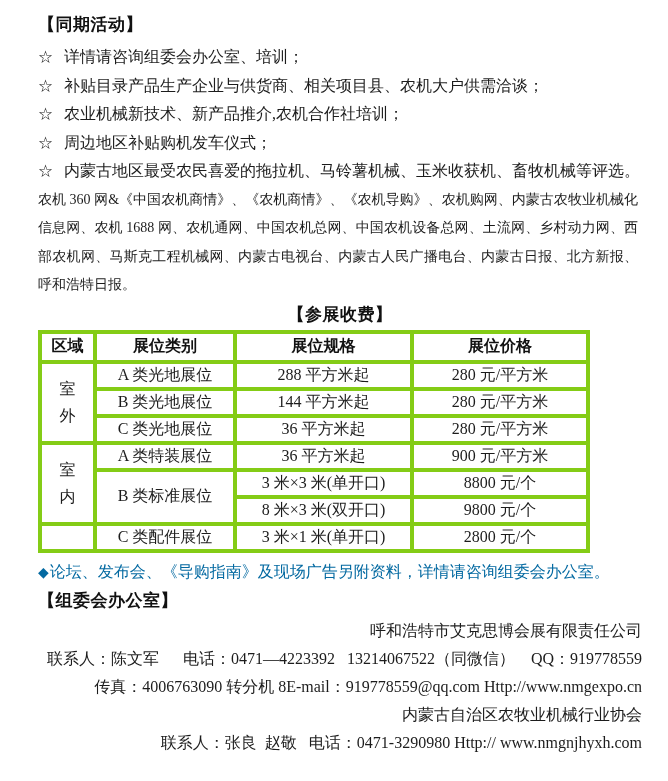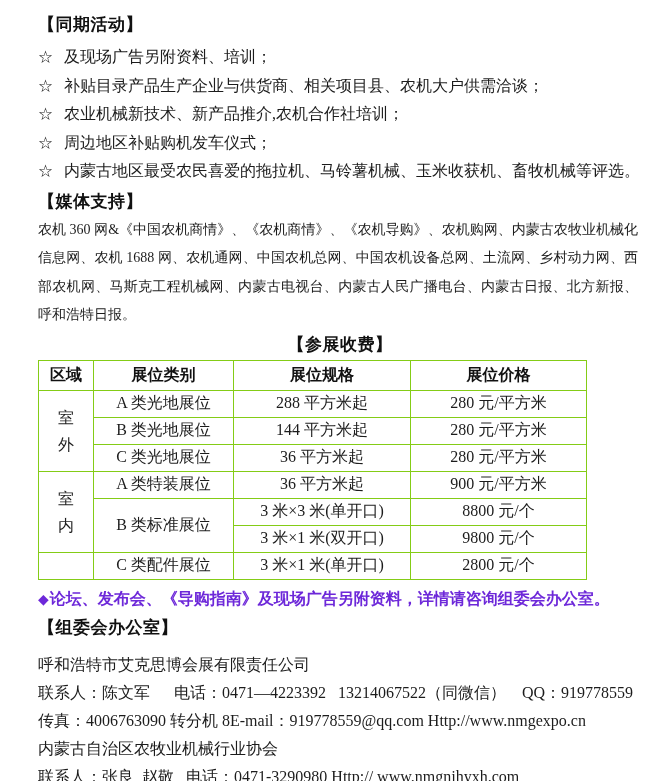--- a/index.html
+++ b/index.html
@@ -22,21 +22,21 @@
     font-family: "Liberation Sans", "DejaVu Sans", sans-serif;
     font-weight: bold;
     font-size: 17px;
     line-height: 23px;
     color: #111111;
     letter-spacing: 0.5px;
   }
   .t-activities { margin-bottom: 7px; }
   .t-media { margin-top: 4px; margin-bottom: 3px; }
   .t-fees { margin-top: 3px; margin-bottom: 4px; text-align: center; }
-  .t-office { margin-top: 6px; margin-bottom: 12px; }
+  .t-office { margin-top: 6px; margin-bottom: 5px; }
 
   
   .bullet-row {
     display: flex;
     align-items: baseline;
     font-size: 16px;
     line-height: 27.5px;
     white-space: nowrap;
   }
   .star {
@@ -54,21 +54,21 @@
     width: 600px;
   }
 
   
   table.fees {
     border-collapse: collapse;
     table-layout: fixed;
     width: 548px;
   }
   table.fees th, table.fees td {
-    border: 1px solid #84cc16;
+    border: 4px solid #84cc16;
     font-size: 16px;
     text-align: center;
     vertical-align: middle;
     height: 27px;
     padding: 0 2px;
     overflow: hidden;
   }
   table.fees th {
     font-family: "Liberation Sans", "DejaVu Sans", sans-serif;
     font-weight: bold;
@@ -82,65 +82,65 @@
     font-size: 16px;
   }
   td.left {
     text-align: left;
     padding-left: 5px;
   }
 
   
   .note-line {
     font-family: "Liberation Sans", "DejaVu Sans", sans-serif;
-    font-weight: bold;
+    font-weight: normal;
     font-size: 16px;
     line-height: 22px;
     margin-top: 8px;
-    color: #6d28d9;
+    color: #0369a1;
     white-space: nowrap;
   }
   .note-line .diamond { font-size: 14px; margin-right: 1px; }
 
   
   .office-line {
     font-size: 16px;
     line-height: 28px;
     white-space: pre-wrap;
+    text-align: right;
   }
 </style>
 </head>
 <body>
 
 <div class="page">
 
   <div class="sec-title t-activities">【同期活动】</div>
 
   <div class="bullet-row">
     <span class="star">☆</span>
-    <span>及现场广告另附资料、培训；</span>
+    <span>详情请咨询组委会办公室、培训；</span>
   </div>
   <div class="bullet-row">
     <span class="star">☆</span>
     <span>补贴目录产品生产企业与供货商、相关项目县、农机大户供需洽谈；</span>
   </div>
   <div class="bullet-row">
     <span class="star">☆</span>
     <span>农业机械新技术、新产品推介,农机合作社培训；</span>
   </div>
   <div class="bullet-row">
     <span class="star">☆</span>
     <span>周边地区补贴购机发车仪式；</span>
   </div>
   <div class="bullet-row">
     <span class="star">☆</span>
     <span>内蒙古地区最受农民喜爱的拖拉机、马铃薯机械、玉米收获机、畜牧机械等评选。</span>
   </div>
 
-  <div class="sec-title t-media">【媒体支持】</div>
   <div class="media-body">农机 360 网&amp;《中国农机商情》、《农机商情》、《农机导购》、农机购网、内蒙古农牧业机械化信息网、农机 1688 网、农机通网、中国农机总网、中国农机设备总网、土流网、乡村动力网、西部农机网、马斯克工程机械网、内蒙古电视台、内蒙古人民广播电台、内蒙古日报、北方新报、呼和浩特日报。</div>
 
   <div class="sec-title t-fees">【参展收费】</div>
 
   <table class="fees">
     <colgroup>
       <col style="width:55px">
       <col style="width:140px">
       <col style="width:177px">
       <col style="width:176px">
@@ -177,21 +177,21 @@
         <td>A 类特装展位</td>
         <td>36 平方米起</td>
         <td>900 元/平方米</td>
       </tr>
       <tr>
         <td rowspan="2">B 类标准展位</td>
         <td class="left">3 米×3 米(单开口)</td>
         <td>8800 元/个</td>
       </tr>
       <tr>
-        <td class="left">3 米×1 米(双开口)</td>
+        <td class="left">8 米×3 米(双开口)</td>
         <td>9800 元/个</td>
       </tr>
       <tr>
         <td></td>
         <td>C 类配件展位</td>
         <td class="left">3 米×1 米(单开口)</td>
         <td>2800 元/个</td>
       </tr>
     </tbody>
   </table>

